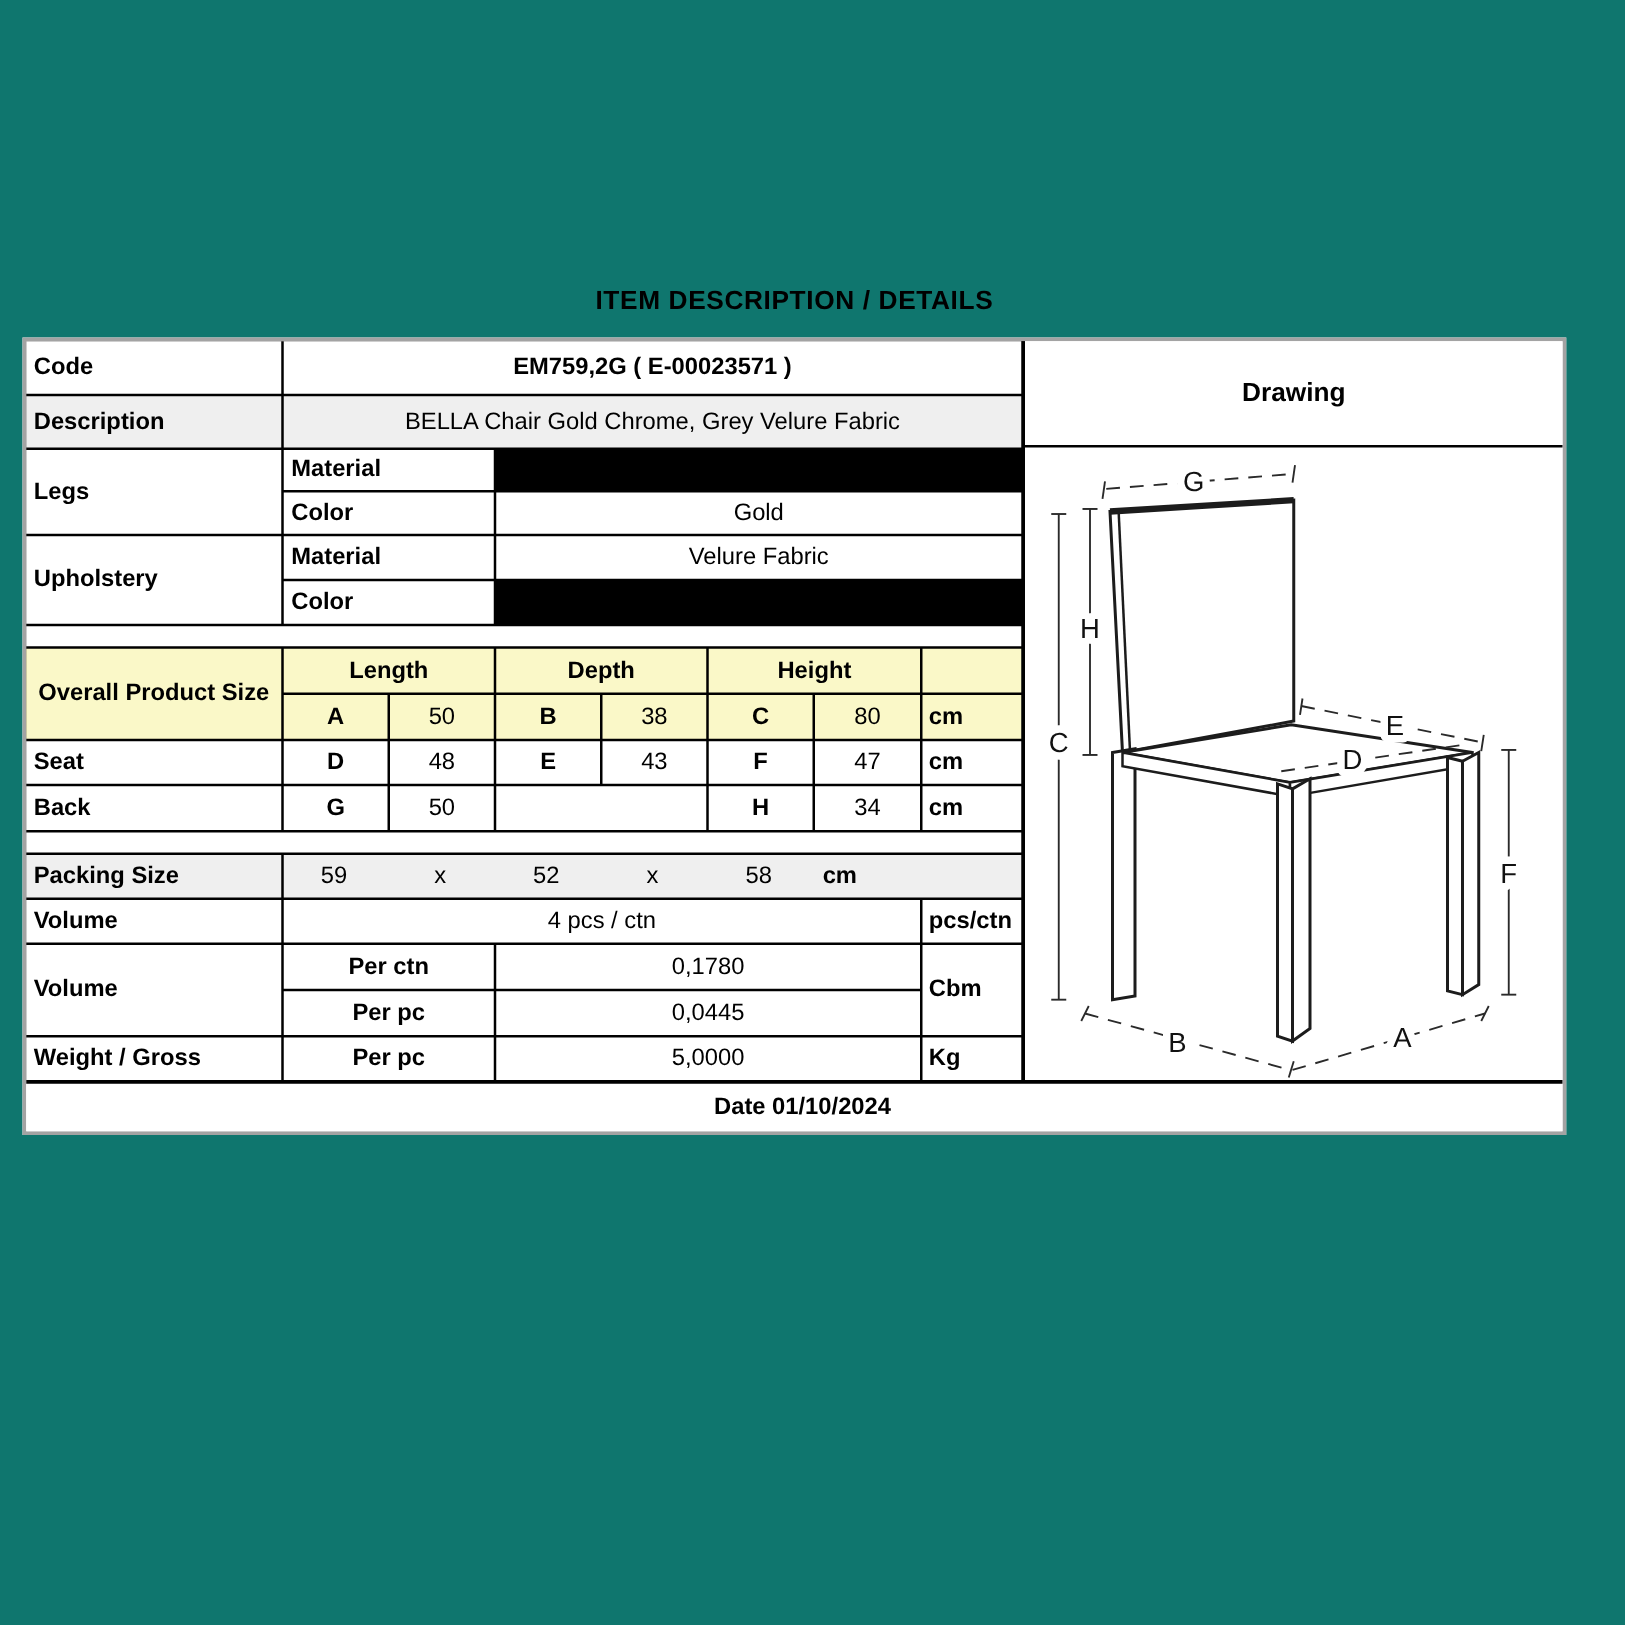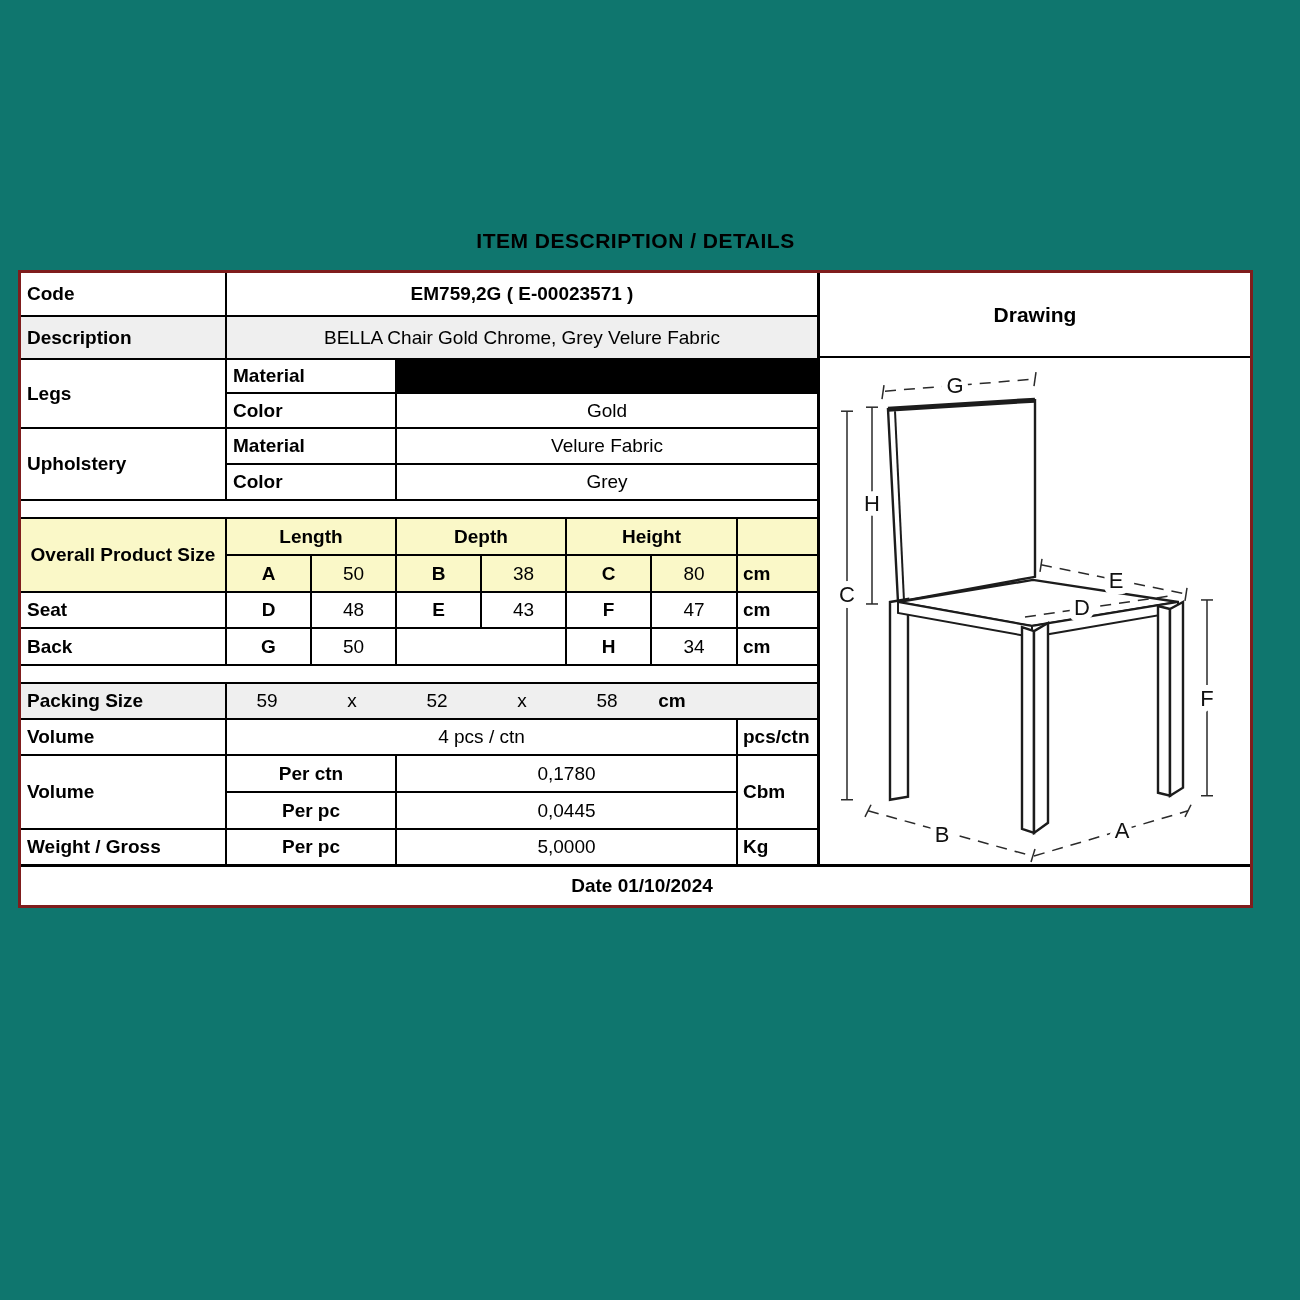--- a/index.html
+++ b/index.html
@@ -1,21 +1,21 @@
 <!DOCTYPE html>
 <html><head>
 <meta charset="utf-8">
 <style>
   html,body{margin:0;padding:0;background:#fff;}
   .page{position:relative;width:1300px;height:1300px;background:#0f766e;
         font-family:"Liberation Sans","DejaVu Sans",sans-serif;color:#000;}
   .doc-title{position:absolute;left:18px;top:229px;width:1235px;text-align:center;
              font-size:21px;font-weight:bold;letter-spacing:.5px;}
   .sheet{position:absolute;left:18px;top:270px;width:1235px;height:638px;
-         border:3px solid #7f1d1d;box-sizing:border-box;display:flex;flex-direction:column;background:#fff;}
+         border:3px solid #a3a3a3;box-sizing:border-box;display:flex;flex-direction:column;background:#fff;}
   .main{flex:1;display:flex;min-height:0;}
   .left-grid{width:799px;box-sizing:border-box;border-right:3px solid #000;
              display:grid;background:#000;gap:2px;
              grid-template-columns:204px 83px 83px 83px 83px 83px 84px 79px;
              grid-template-rows:42px 41px 32px 33px 34px 34px 16px 35px 35px 34px 35px 16px 34px 34px 35px 35px 34px;}
   .c{background:#fff;display:flex;align-items:center;justify-content:center;
      font-size:19px;overflow:hidden;white-space:nowrap;}
   .lb{justify-content:flex-start;padding-left:6px;font-weight:bold;}
   .b{font-weight:bold;}
   .gy{background:#efefef;}
@@ -58,21 +58,20 @@
 
         <div class="c lb" style="grid-area:3/1/5/2">Legs</div>
         <div class="c lb" style="grid-area:3/2/4/4">Material</div>
         <div class="c lb" style="grid-area:4/2/5/4">Color</div>
         <div class="c" style="grid-area:4/4/5/9">Gold</div>
 
         <div class="c lb" style="grid-area:5/1/7/2">Upholstery</div>
         <div class="c lb" style="grid-area:5/2/6/4">Material</div>
         <div class="c" style="grid-area:5/4/6/9">Velure Fabric</div>
         <div class="c lb" style="grid-area:6/2/7/4">Color</div>
-        <div class="c" style="grid-area:6/4/7/9">Grey</div>
 
         <div class="c" style="grid-area:7/1/8/9"></div>
 
         <div class="c b yl ctr" style="grid-area:8/1/10/2">Overall Product Size</div>
         <div class="c b yl" style="grid-area:8/2/9/4">Length</div>
         <div class="c b yl" style="grid-area:8/4/9/6">Depth</div>
         <div class="c b yl" style="grid-area:8/6/9/8">Height</div>
         <div class="c yl" style="grid-area:8/8/9/9"></div>
         <div class="c b yl" style="grid-area:9/2/10/3">A</div>
         <div class="c yl" style="grid-area:9/3/10/4">50</div>

